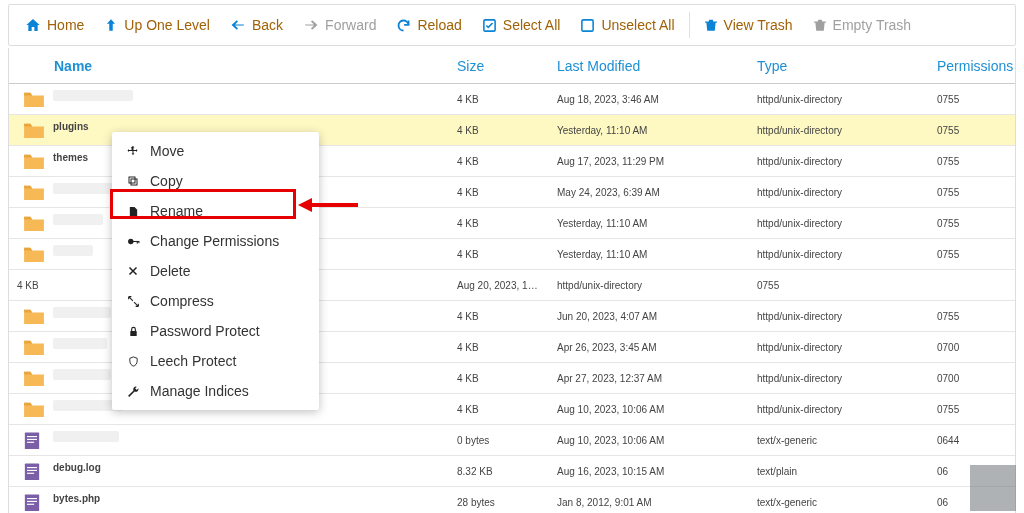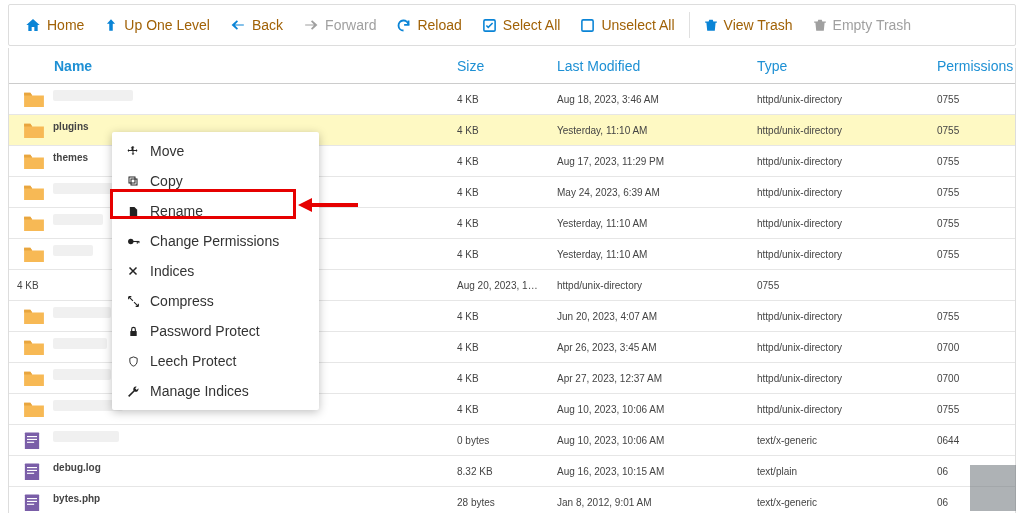--- a/index.html
+++ b/index.html
@@ -470,21 +470,21 @@
         </svg>
     </span>
     <span>Change Permissions</span>
   </div>
   <div class="item">
     <span class="micon">
       <svg width="12" height="12" viewBox="0 0 24 24" fill="#222">
           <path d="M5 5l14 14M19 5L5 19" stroke="#222" stroke-width="3"></path>
         </svg>
     </span>
-    <span>Indices</span>
+    <span>Delete</span>
   </div>
   <div class="item">
     <span class="micon">
       <svg width="13" height="13" viewBox="0 0 24 24" fill="#222">
           <path d="M3 3l8 8M3 3v5M3 3h5M21 21l-8-8M21 21v-5M21 21h-5" stroke="#222" stroke-width="2" fill="none"></path>
         </svg>
     </span>
     <span>Compress</span>
   </div>
   <div class="item">

